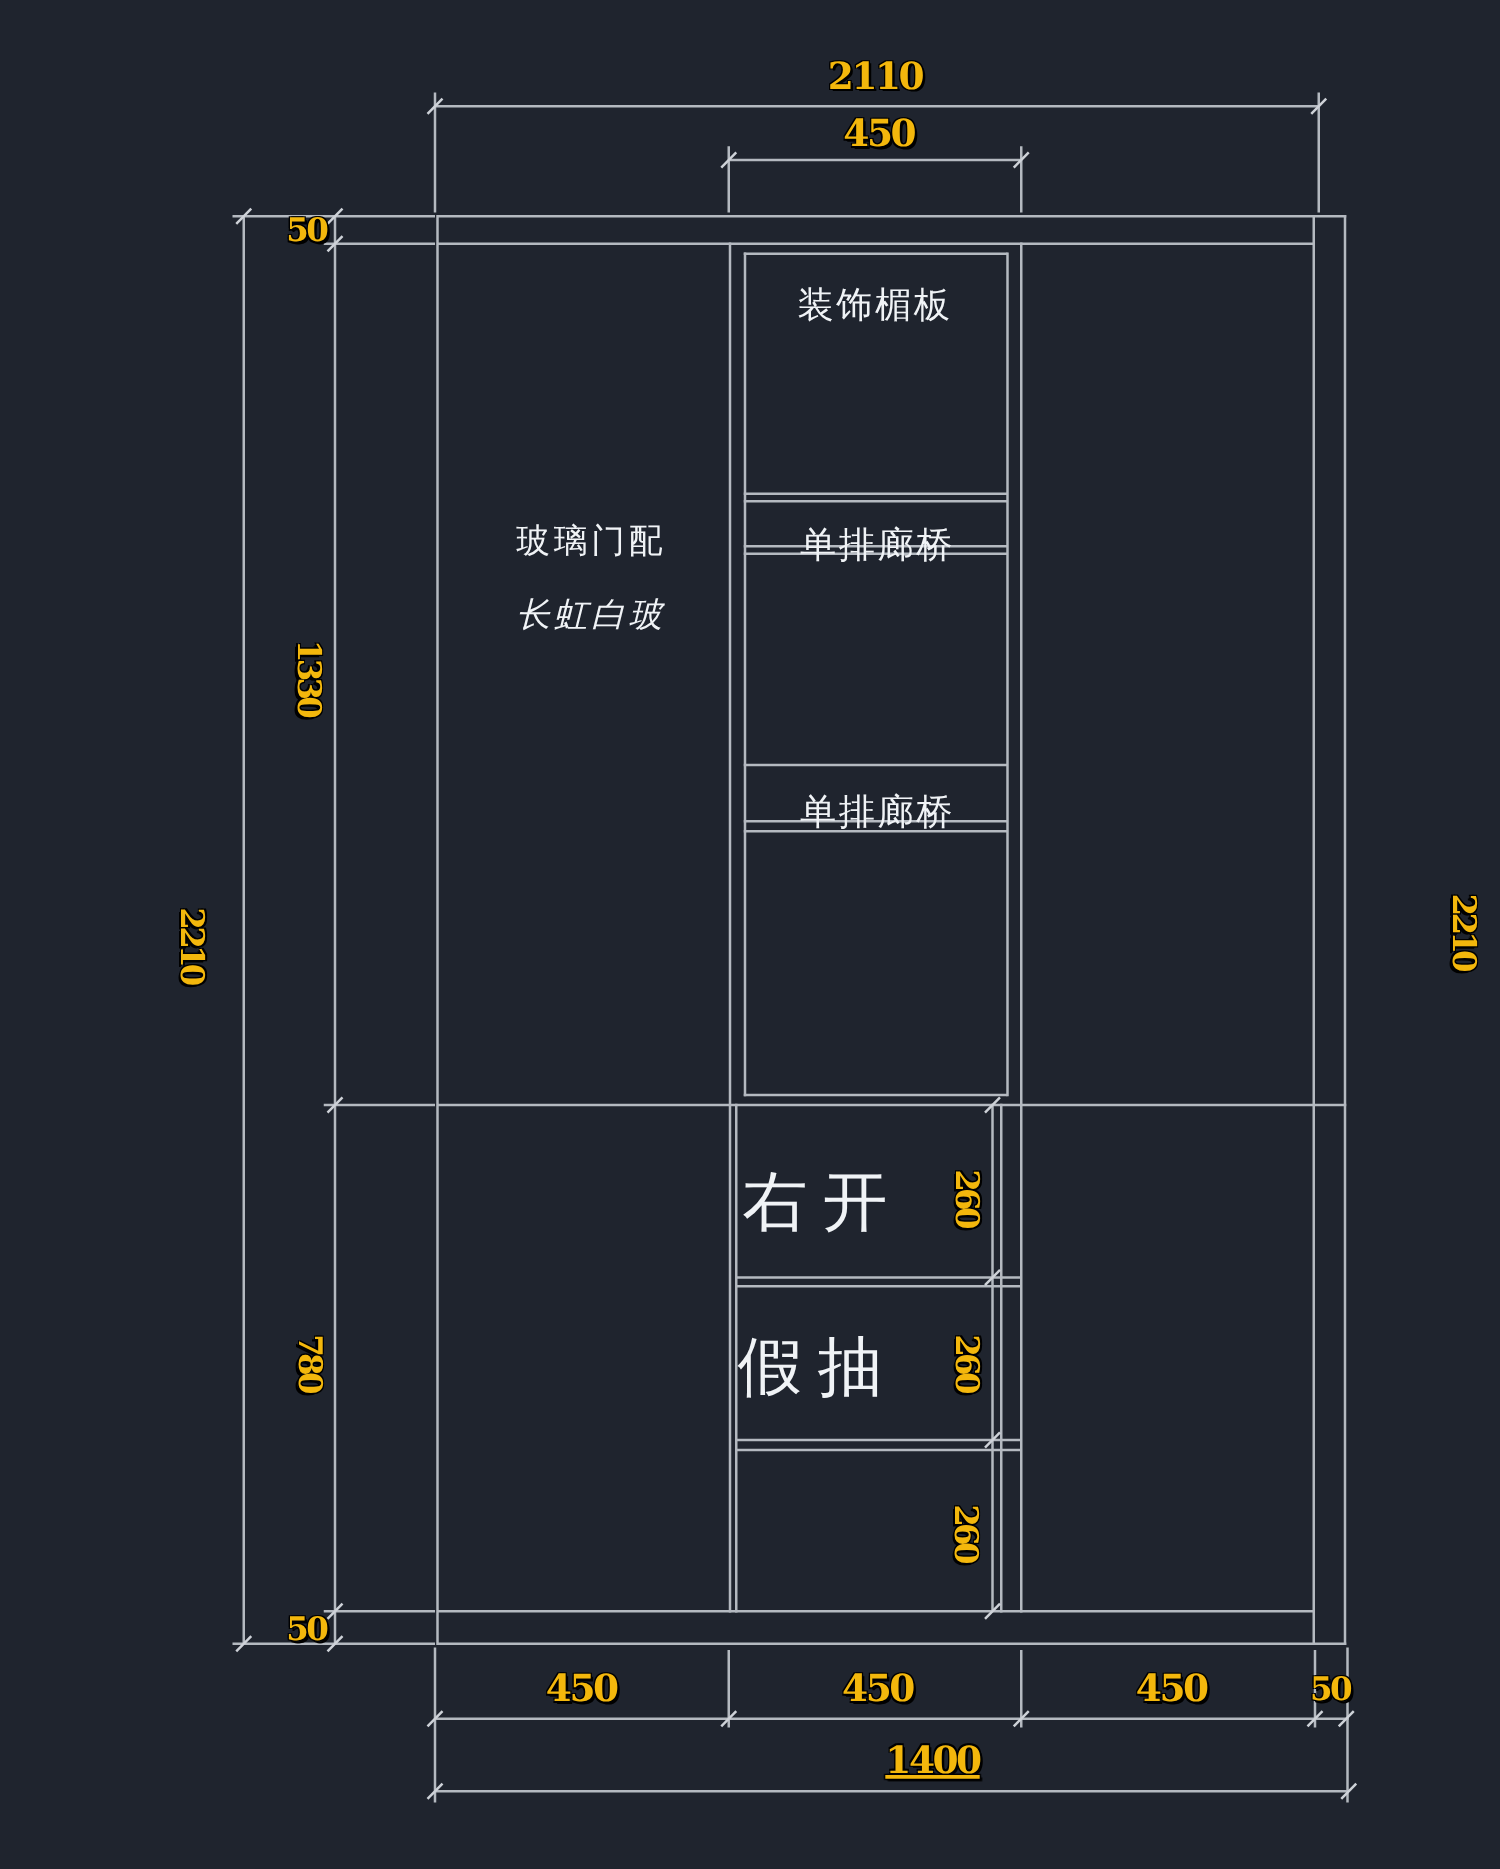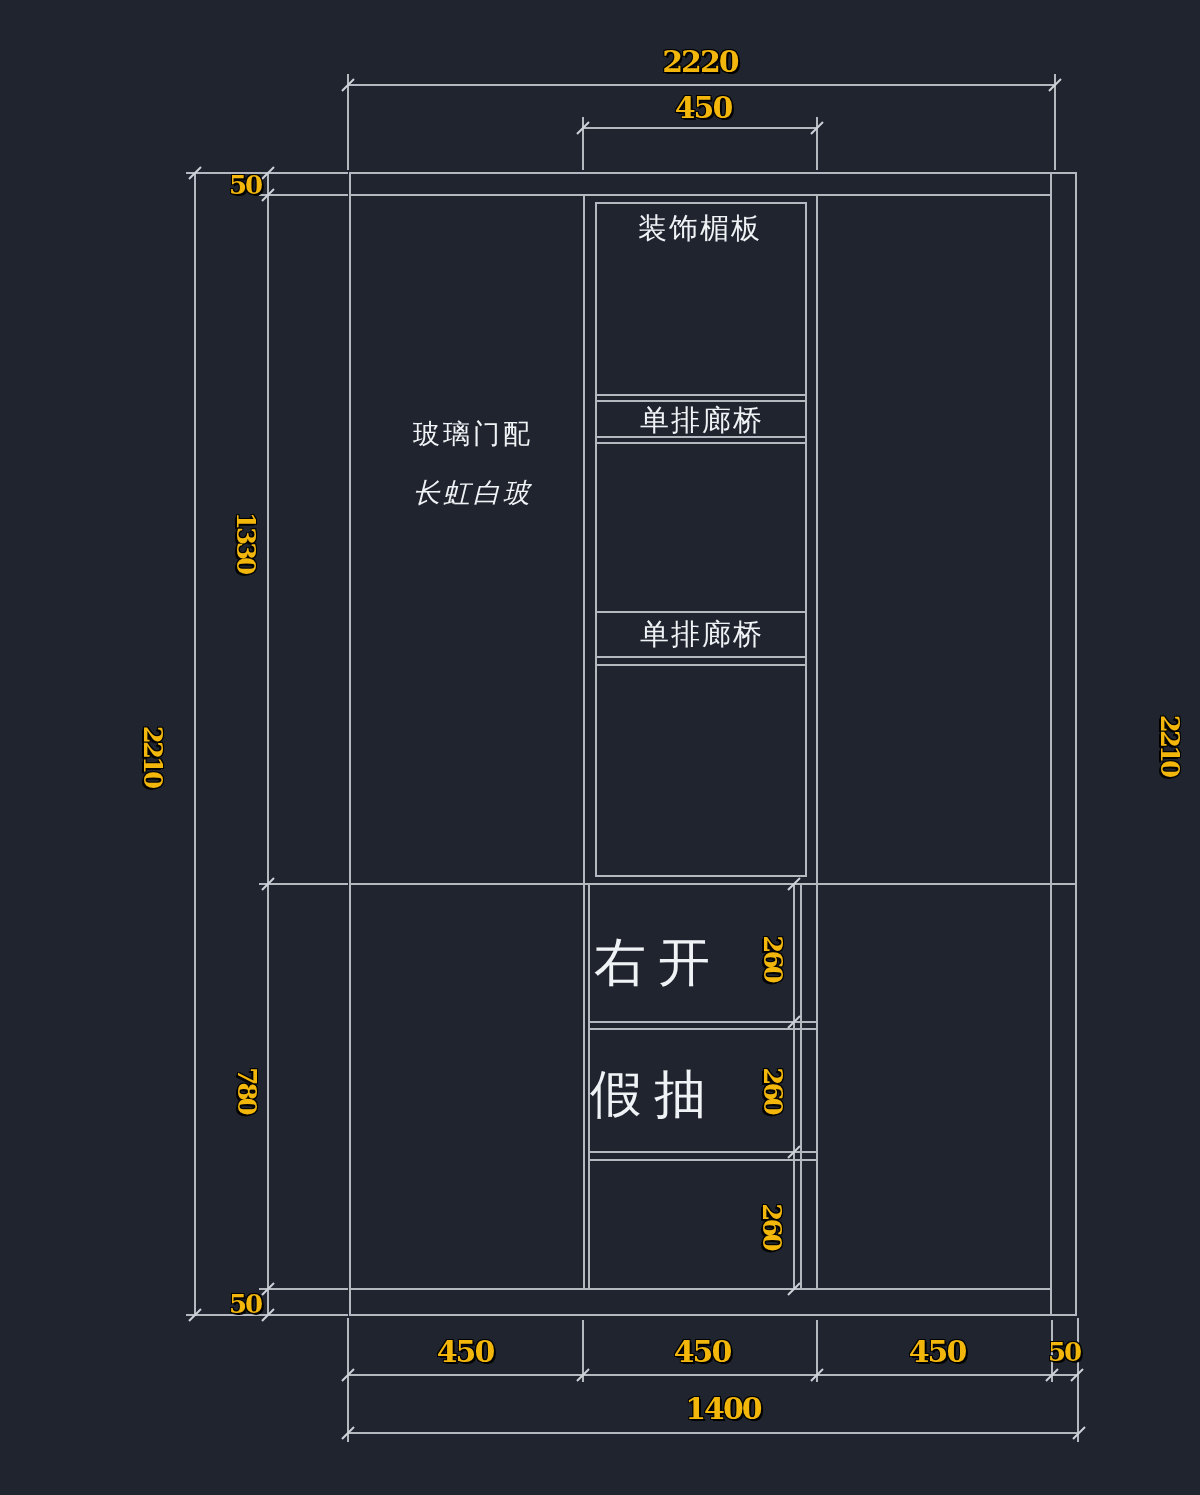--- a/index.html
+++ b/index.html
@@ -22,21 +22,21 @@
     font-family:"DejaVu Serif",serif;font-weight:bold;
     font-size:30px;letter-spacing:-2px;line-height:1;
     transform:translate(-50%,-50%);
     text-shadow:1px 1px 0 #000,-1px -1px 0 #000,1px -1px 0 #000,-1px 1px 0 #000,2px 2px 0 #000;
   }
   .dim.rot{transform:translate(-50%,-50%) rotate(90deg);font-size:26px;letter-spacing:-3px;}
   .lbl{
     position:absolute;color:var(--lbl);white-space:nowrap;line-height:1;
     transform:translate(-50%,-50%);font-family:"DejaVu Sans",sans-serif;
   }
-  .lbl-s{font-size:29px;letter-spacing:2px;}
+  .lbl-s{font-size:29px;letter-spacing:2px;margin-top:16px;}
   .lbl-m{font-size:27px;letter-spacing:3px;}
   .lbl-l{font-size:52px;letter-spacing:12px;}
 </style>
 </head>
 <body>
 
 <div id="canvas">
 
   <div class="h" style="left:350px;top:172px;width:727px;"></div>
   <div class="h" style="left:350px;top:1314px;width:727px;"></div>
@@ -109,36 +109,36 @@
   <div class="tick" style="left:794px;top:1152px;"></div>
   <div class="tick" style="left:794px;top:1289px;"></div>
   <div class="tick" style="left:348px;top:1375px;"></div>
   <div class="tick" style="left:583px;top:1375px;"></div>
   <div class="tick" style="left:817px;top:1375px;"></div>
   <div class="tick" style="left:1052px;top:1375px;"></div>
   <div class="tick" style="left:1077px;top:1375px;"></div>
   <div class="tick" style="left:348px;top:1433px;"></div>
   <div class="tick" style="left:1079px;top:1433px;"></div>
 
-  <span class="dim" style="left:700px;top:62px;">2220</span>
+  <span class="dim" style="left:700px;top:62px;">2110</span>
   <span class="dim" style="left:703px;top:108px;">450</span>
   <span class="dim" style="left:245px;top:185px;font-size:26px;">50</span>
   <span class="dim rot" style="left:246px;top:542px;">1330</span>
   <span class="dim rot" style="left:153px;top:756px;">2210</span>
   <span class="dim rot" style="left:247px;top:1090px;">780</span>
   <span class="dim" style="left:245px;top:1304px;font-size:26px;">50</span>
   <span class="dim rot" style="left:1170px;top:745px;">2210</span>
   <span class="dim rot" style="left:773px;top:958px;">260</span>
   <span class="dim rot" style="left:773px;top:1090px;">260</span>
   <span class="dim rot" style="left:772px;top:1226px;">260</span>
   <span class="dim" style="left:465px;top:1352px;">450</span>
   <span class="dim" style="left:702px;top:1352px;">450</span>
   <span class="dim" style="left:937px;top:1352px;">450</span>
   <span class="dim" style="left:1064px;top:1352px;font-size:26px;">50</span>
-  <span class="dim" style="left:723px;top:1409px;">1400</span>
+  <span class="dim" style="left:746px;top:1409px;text-decoration:underline;">1400</span>
 
   <span class="lbl lbl-s" style="left:700px;top:228px;">装饰楣板</span>
   <span class="lbl lbl-s" style="left:702px;top:420px;">单排廊桥</span>
   <span class="lbl lbl-s" style="left:702px;top:634px;">单排廊桥</span>
   <span class="lbl lbl-m" style="left:473px;top:433px;">玻璃门配</span>
   <span class="lbl lbl-m" style="left:473px;top:492px;font-style:italic;">长虹白玻</span>
   <span class="lbl lbl-l" style="left:658px;top:962px;">右开</span>
   <span class="lbl lbl-l" style="left:654px;top:1094px;">假抽</span>
 
 </div>

